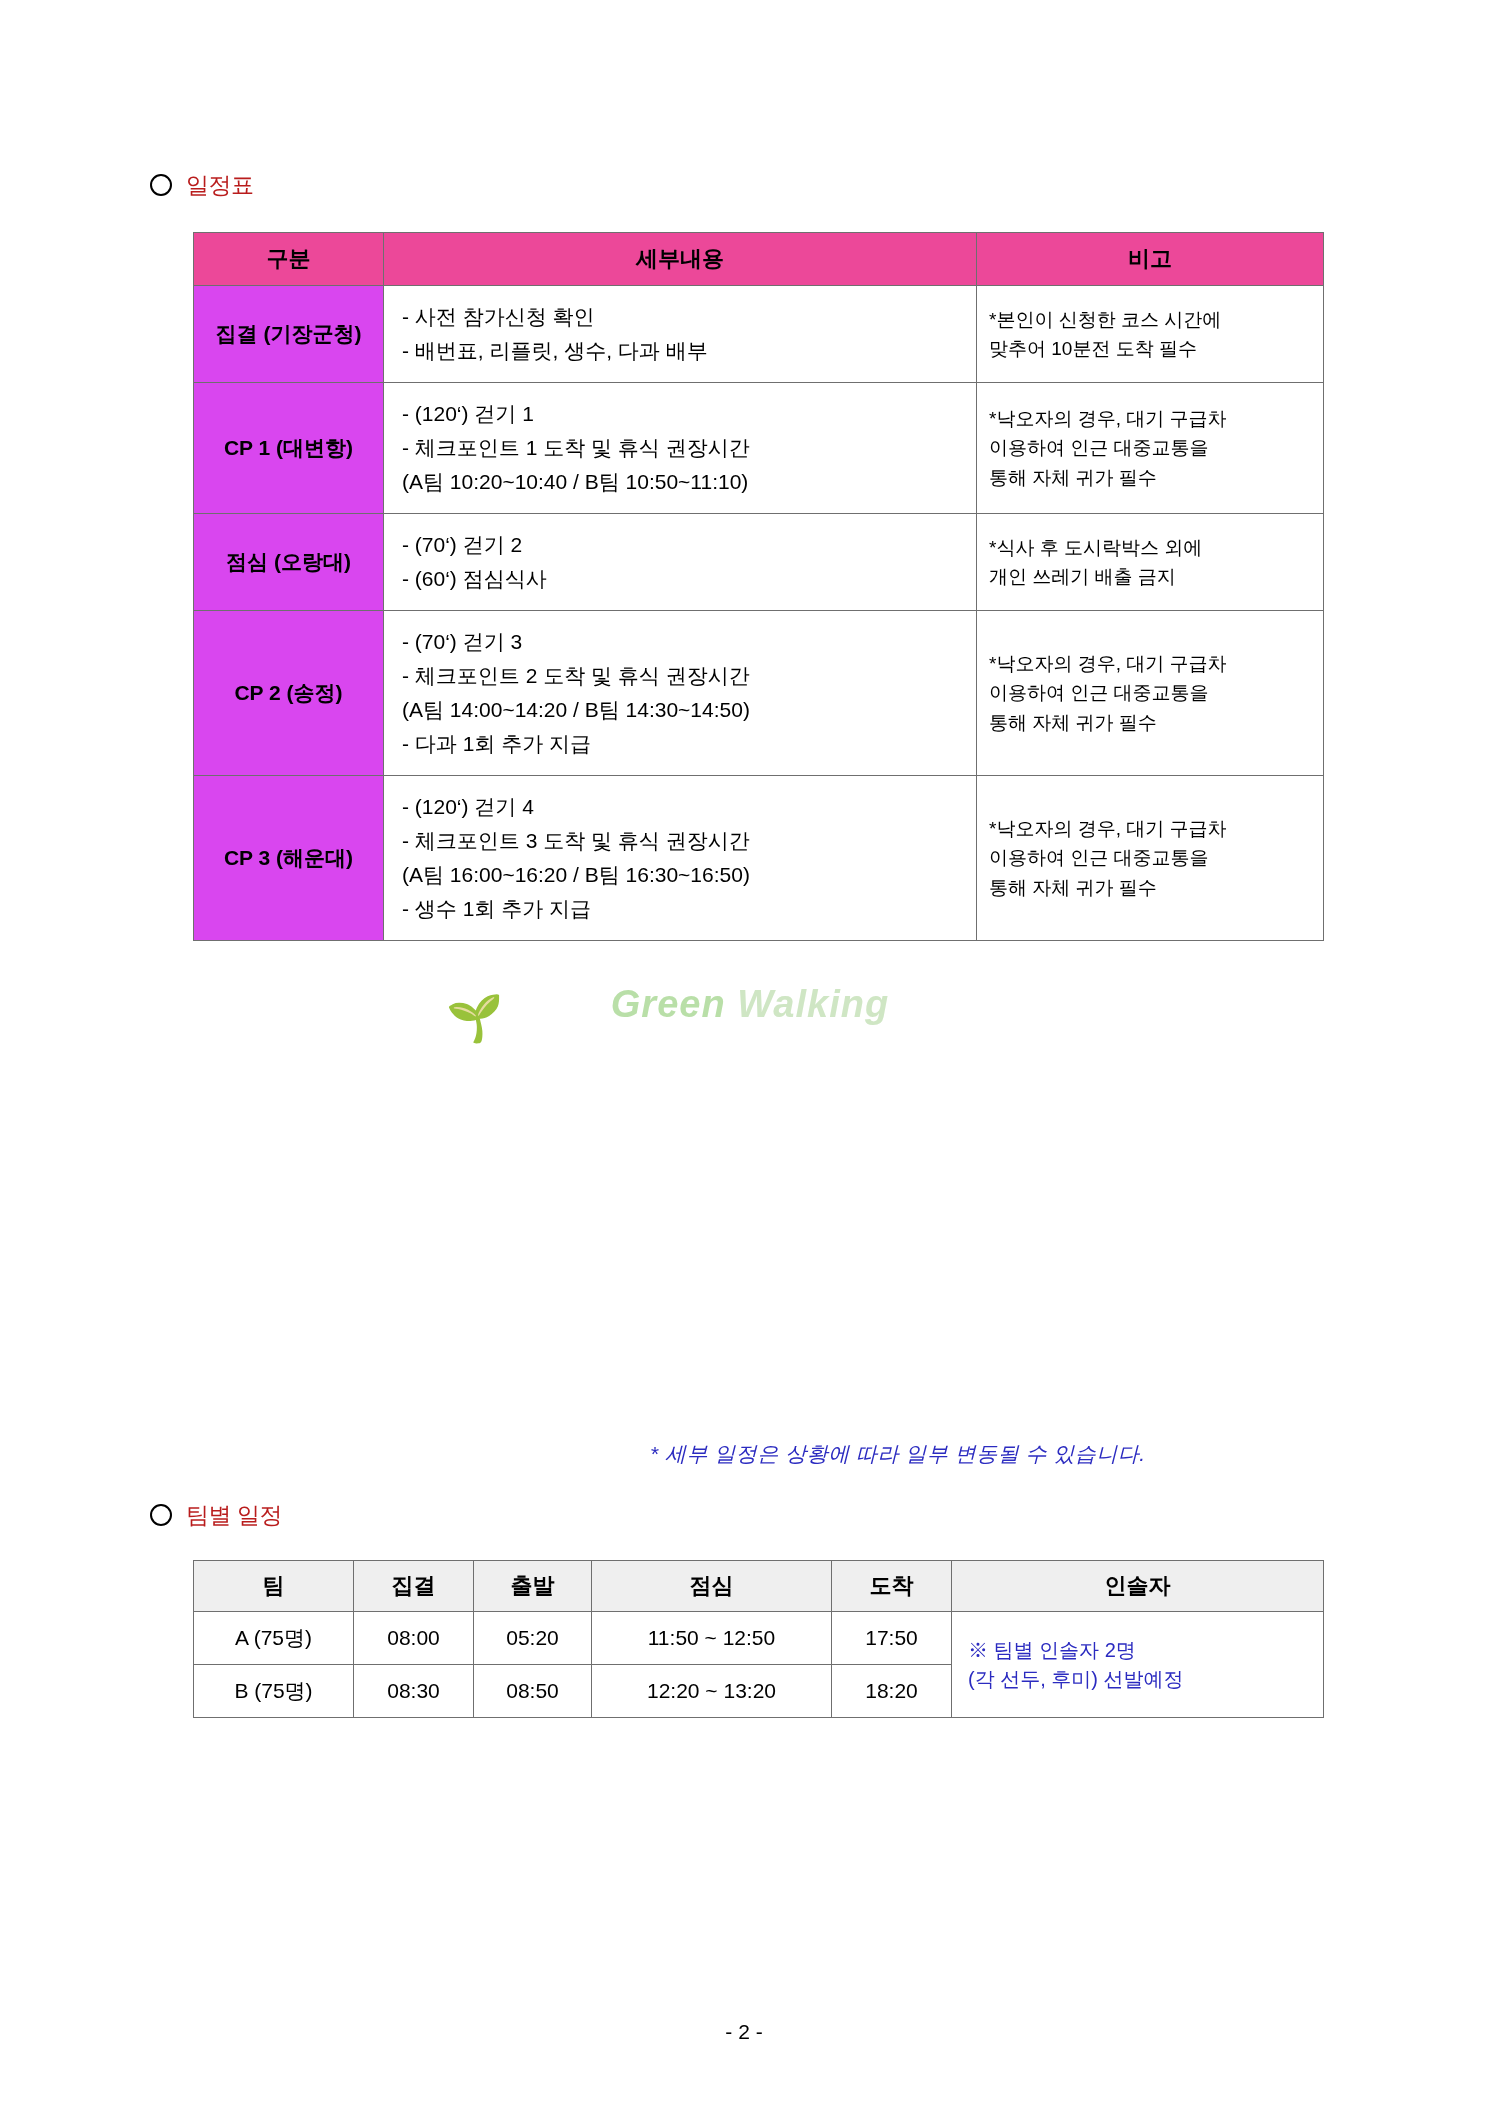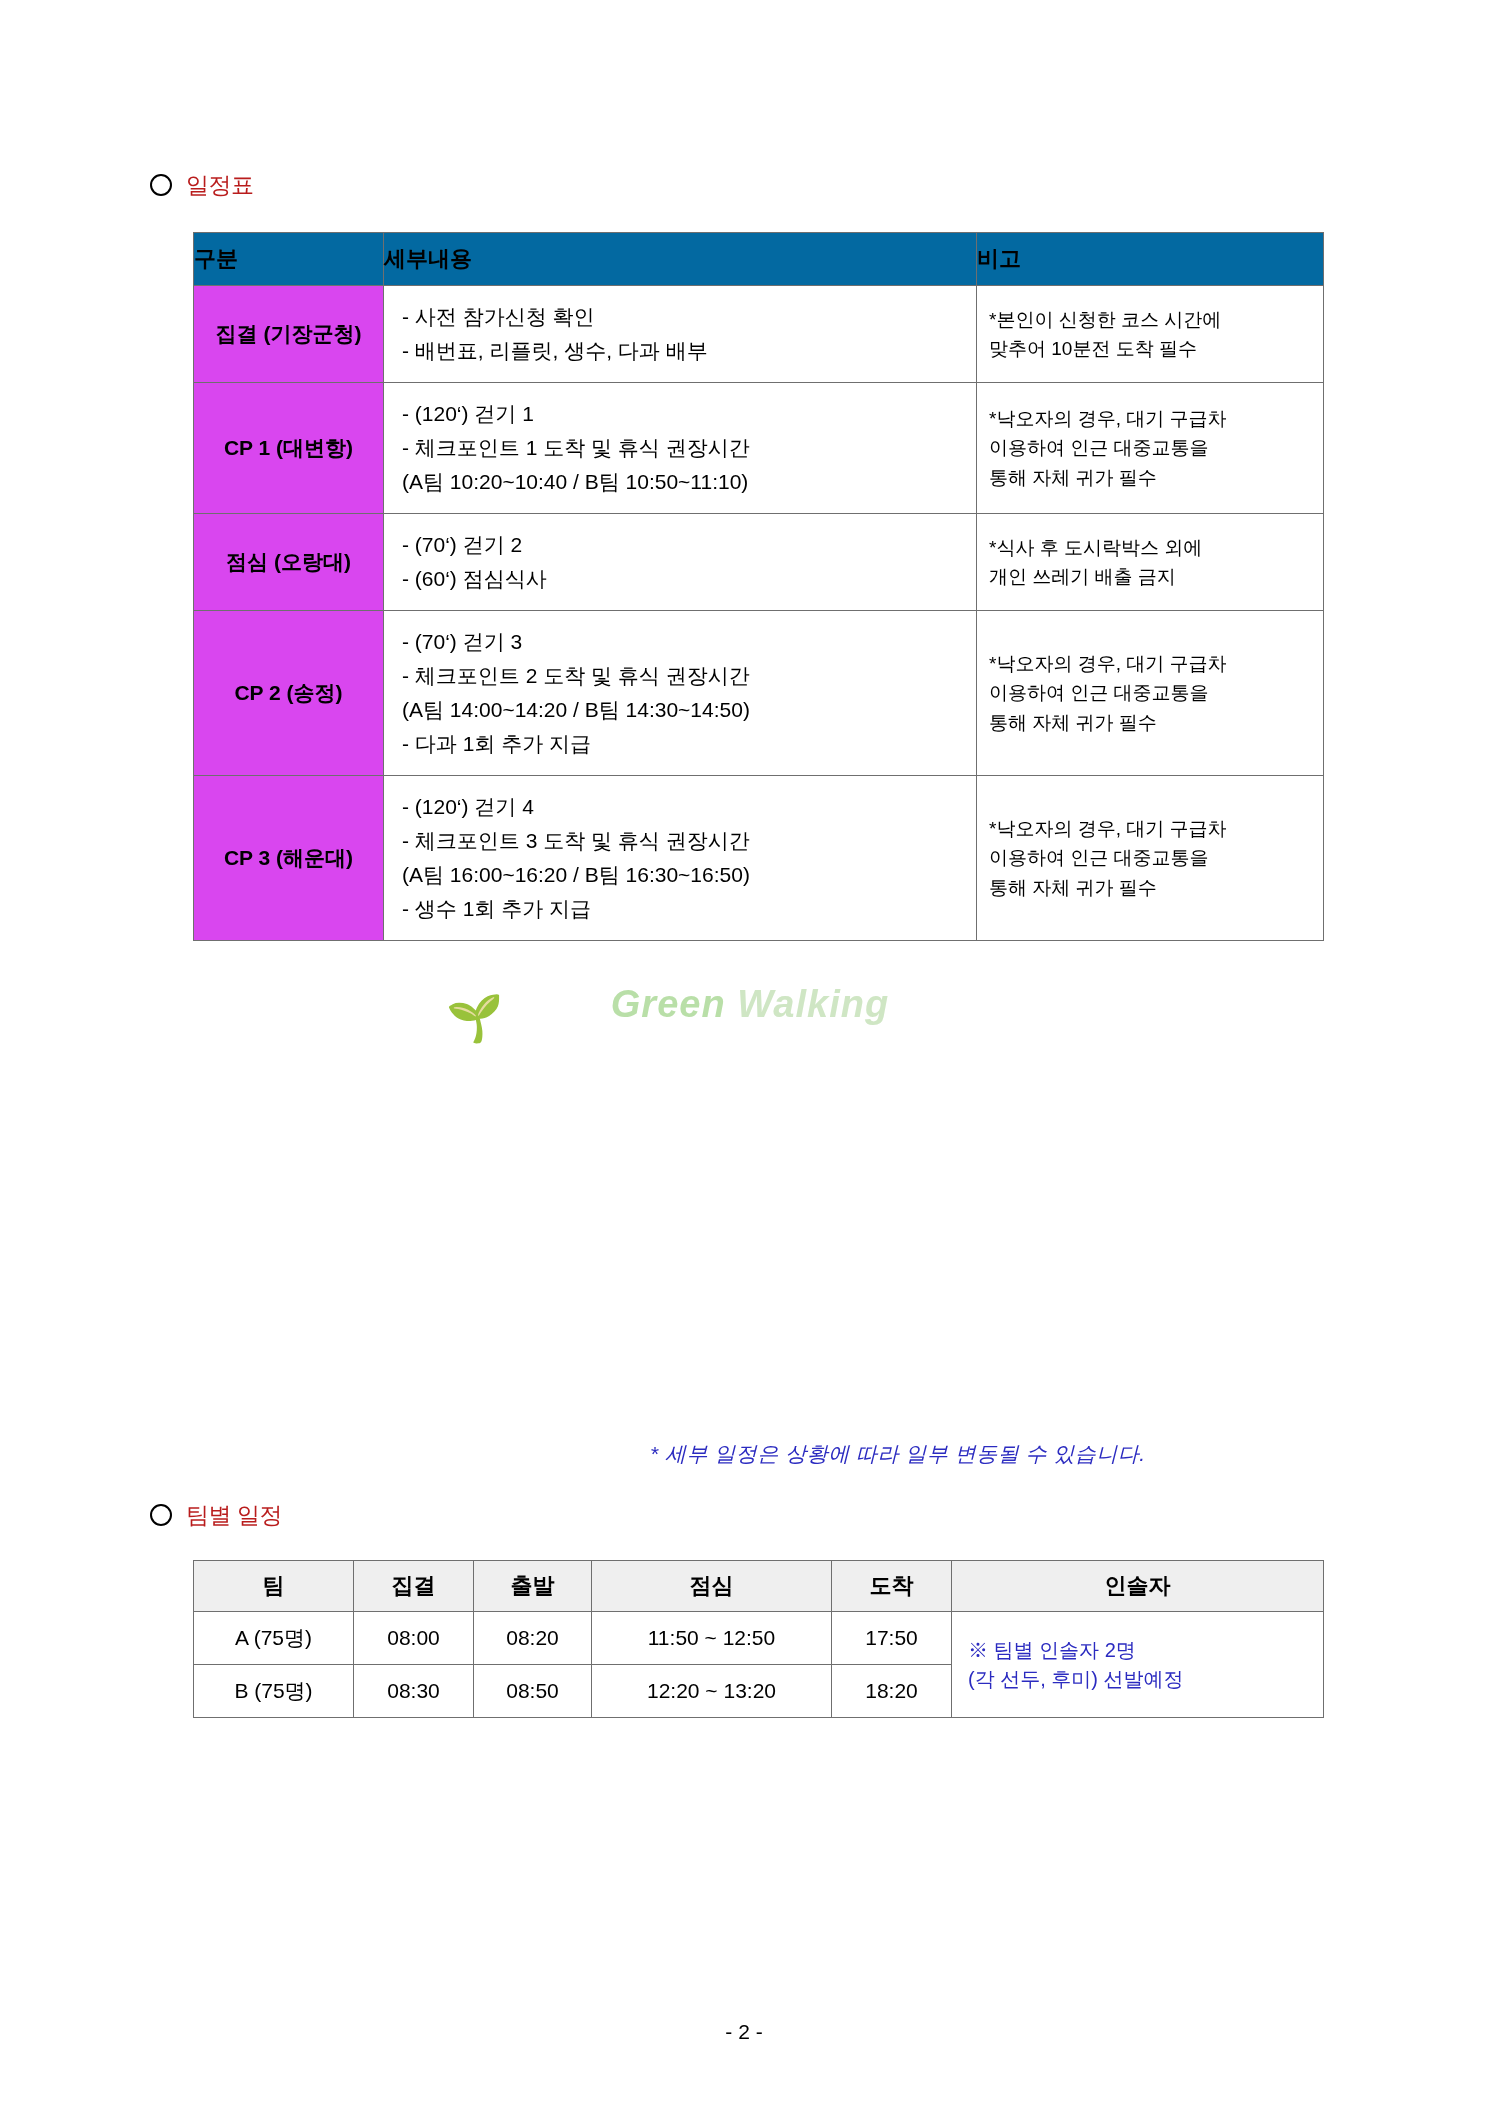--- a/index.html
+++ b/index.html
@@ -81,25 +81,25 @@
     border-collapse: collapse;
     table-layout: fixed;
     background: transparent;
   }
   table.sched td, table.sched th {
     border: 1px solid #6f6f6f;
     vertical-align: middle;
     padding: 0;
   }
   .sched thead th {
-    background: #0369a1;
+    background: #ec4899;
     height: 52px;
     font-size: 22px;
     font-weight: bold;
-    text-align: left;
+    text-align: center;
   }
   .sched td.cat {
     background: #d946ef;
     text-align: center;
     font-size: 21px;
     font-weight: bold;
     line-height: 1.5;
     padding: 10px 4px;
   }
   .sched td.detail {
@@ -268,21 +268,21 @@
           <th>출발</th>
           <th>점심</th>
           <th>도착</th>
           <th>인솔자</th>
         </tr>
       </thead>
       <tbody>
         <tr>
           <td>A (75명)</td>
           <td>08:00</td>
-          <td>08:20</td>
+          <td>05:20</td>
           <td>11:50 ~ 12:50</td>
           <td>17:50</td>
           <td class="leader" rowspan="2">※ 팀별 인솔자 2명
    (각 선두, 후미) 선발예정</td>
         </tr>
         <tr>
           <td>B (75명)</td>
           <td>08:30</td>
           <td>08:50</td>
           <td>12:20 ~ 13:20</td>

